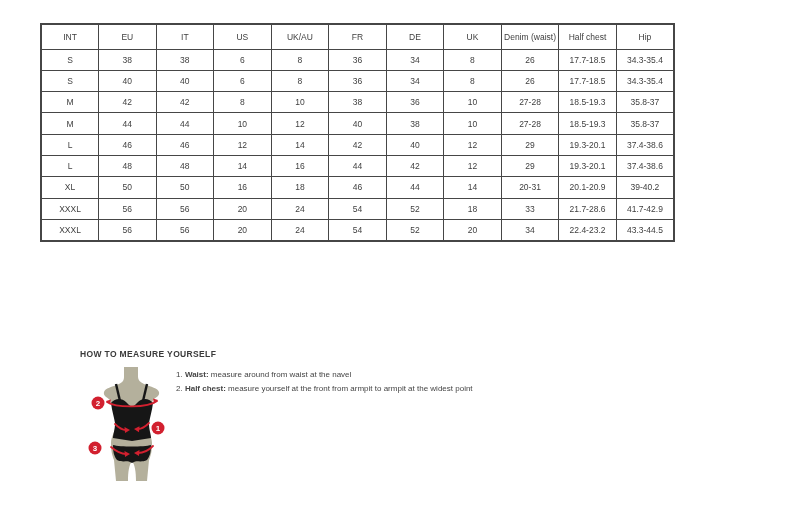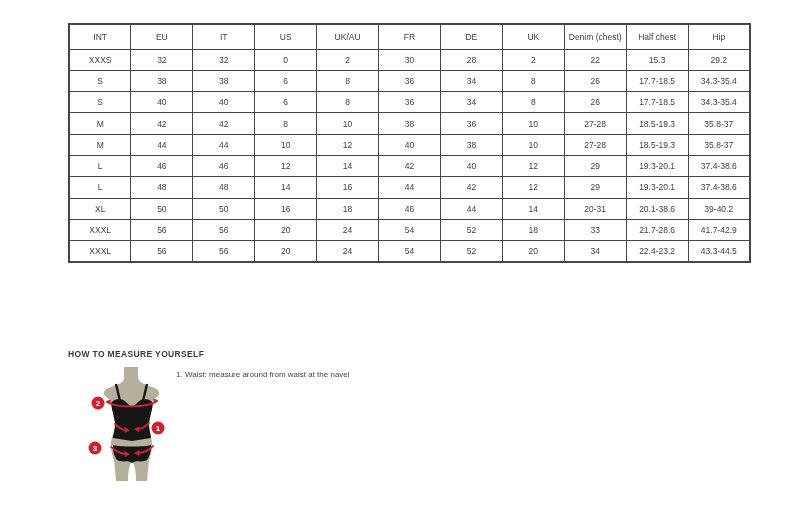--- a/index.html
+++ b/index.html
@@ -7,83 +7,70 @@
   body {
     position:relative;
     width:798px; height:519px;
     font-family:"Liberation Sans", sans-serif;
     color:var(--text-dark,#3e3e3e);
     overflow:hidden;
   }
 
   
   .size-table {
-    position:absolute; left:68px; top:23px; width:683px;
+    position:absolute; left:40px; top:23px; width:635px;
     border-collapse:collapse; table-layout:fixed;
     border:2px solid var(--table-border,#3f3f3f);
   }
   .size-table th, .size-table td {
     border:1px solid var(--table-border,#4a4a4a);
     text-align:center; vertical-align:middle;
     font-size:8.5px; font-weight:400; color:var(--text-dark,#3e3e3e);
     padding:0; overflow:hidden; white-space:nowrap;
   }
   .size-table th { height:25px; }
   .size-table td { height:21.3px; }
 
   
   .measure-heading {
-    position:absolute; left:68px; top:350px;
+    position:absolute; left:80px; top:350px;
     font-size:8.5px; line-height:8.5px; font-weight:700;
     letter-spacing:.35px; color:#3a3a3a;
   }
   .figure {
     position:absolute; left:80px; top:364px; width:100px; height:135px;
   }
   .steps {
     position:absolute; left:176px; top:371px;
     list-style:none; font-size:8px; line-height:8.6px; color:#454545;
   }
   .steps li { margin-bottom:5px; white-space:nowrap; }
   .steps .num { font-weight:400; }
-  .steps b { font-weight:400; }
+  .steps b { font-weight:700; }
 </style>
 </head>
 <body>
 
 <table class="size-table">
   <thead>
     <tr>
         <th>INT</th>
         <th>EU</th>
         <th>IT</th>
         <th>US</th>
         <th>UK/AU</th>
         <th>FR</th>
         <th>DE</th>
         <th>UK</th>
-        <th>Denim (chest)</th>
+        <th>Denim (waist)</th>
         <th>Half chest</th>
         <th>Hip</th>
       </tr>
   </thead>
   <tbody>
-      <tr>
-        <td>XXXS</td>
-        <td>32</td>
-        <td>32</td>
-        <td>0</td>
-        <td>2</td>
-        <td>30</td>
-        <td>28</td>
-        <td>2</td>
-        <td>22</td>
-        <td>15.3</td>
-        <td>29.2</td>
-      </tr>
       <tr>
         <td>S</td>
         <td>38</td>
         <td>38</td>
         <td>6</td>
         <td>8</td>
         <td>36</td>
         <td>34</td>
         <td>8</td>
         <td>26</td>
@@ -158,21 +145,21 @@
       <tr>
         <td>XL</td>
         <td>50</td>
         <td>50</td>
         <td>16</td>
         <td>18</td>
         <td>46</td>
         <td>44</td>
         <td>14</td>
         <td>20-31</td>
-        <td>20.1-38.6</td>
+        <td>20.1-20.9</td>
         <td>39-40.2</td>
       </tr>
       <tr>
         <td>XXXL</td>
         <td>56</td>
         <td>56</td>
         <td>20</td>
         <td>24</td>
         <td>54</td>
         <td>52</td>
@@ -248,13 +235,14 @@
     </g>
     <g>
       <circle cx="15" cy="84" r="6.5" fill="var(--accent-red,#d2202f)"></circle>
       <text x="15" y="86.8" text-anchor="middle" font-size="8" font-weight="bold" fill="#ffffff">3</text>
     </g>
   </svg>
 </div>
 
 <ol class="steps">
     <li><span class="num">1. </span><b>Waist:</b><span> measure around from waist at the navel</span></li>
+    <li><span class="num">2. </span><b>Half chest:</b><span> measure yourself at the front from armpit to armpit at the widest point</span></li>
   </ol>
 
 </body></html>

